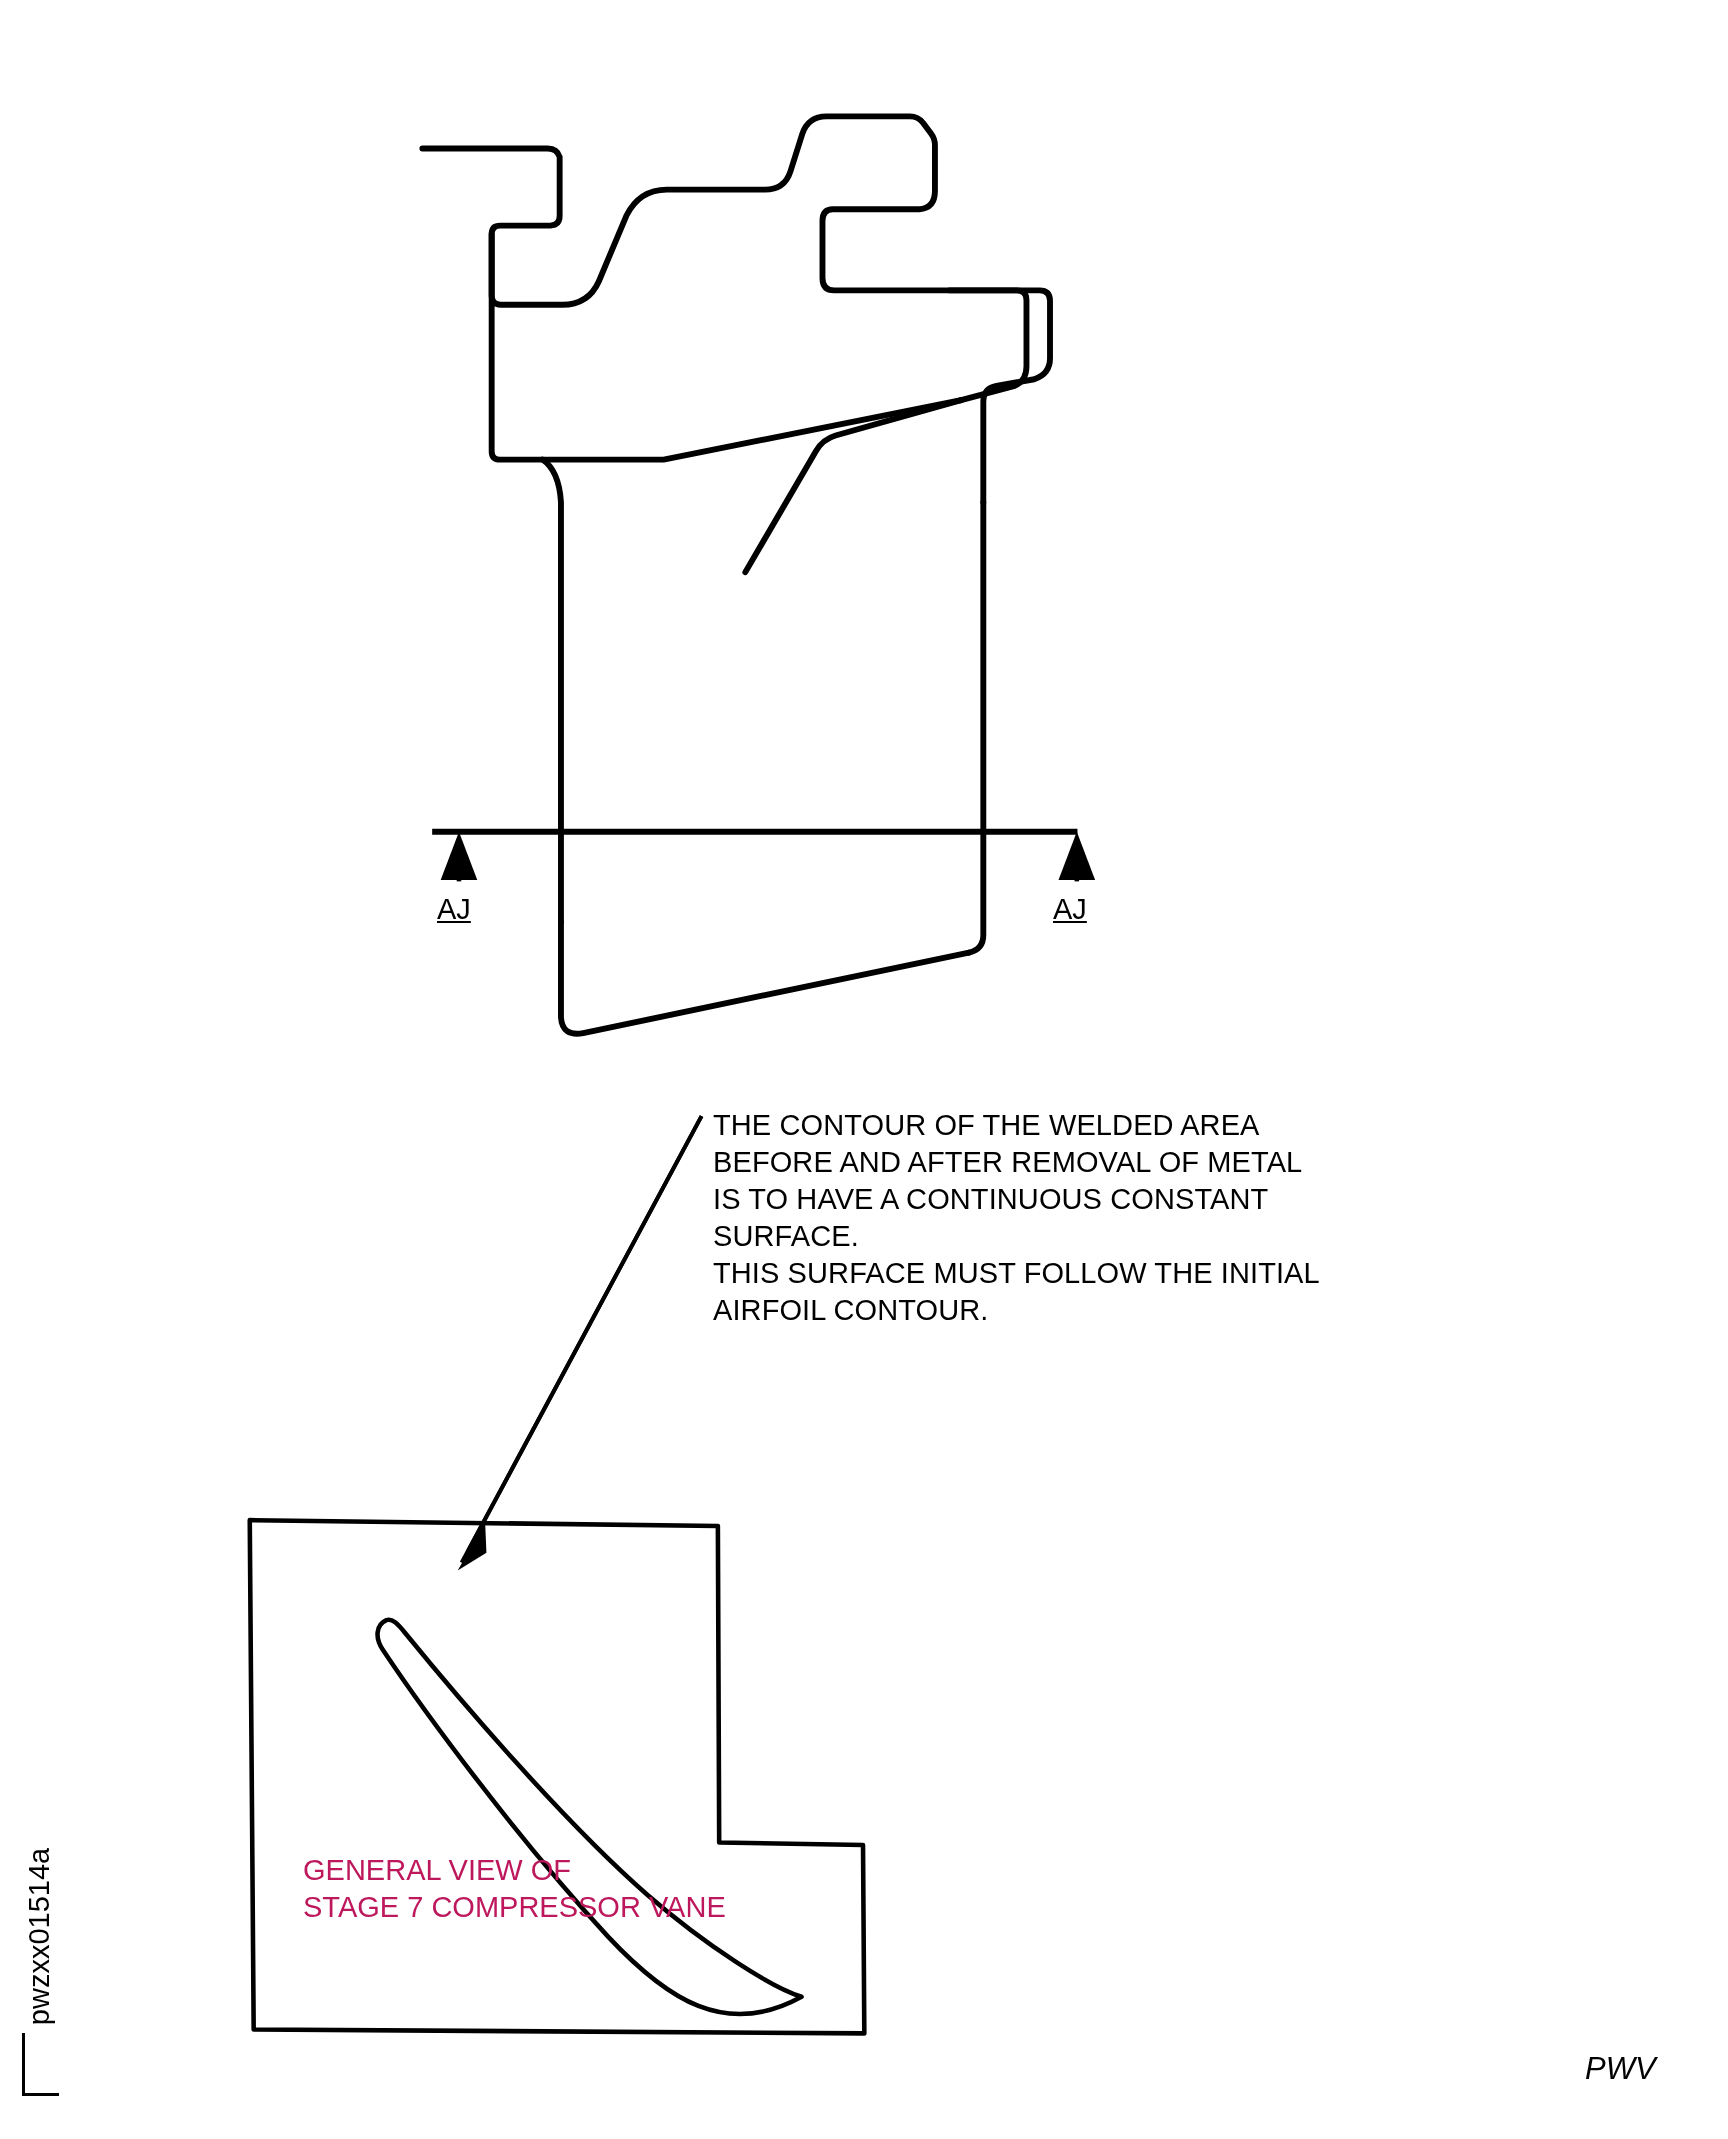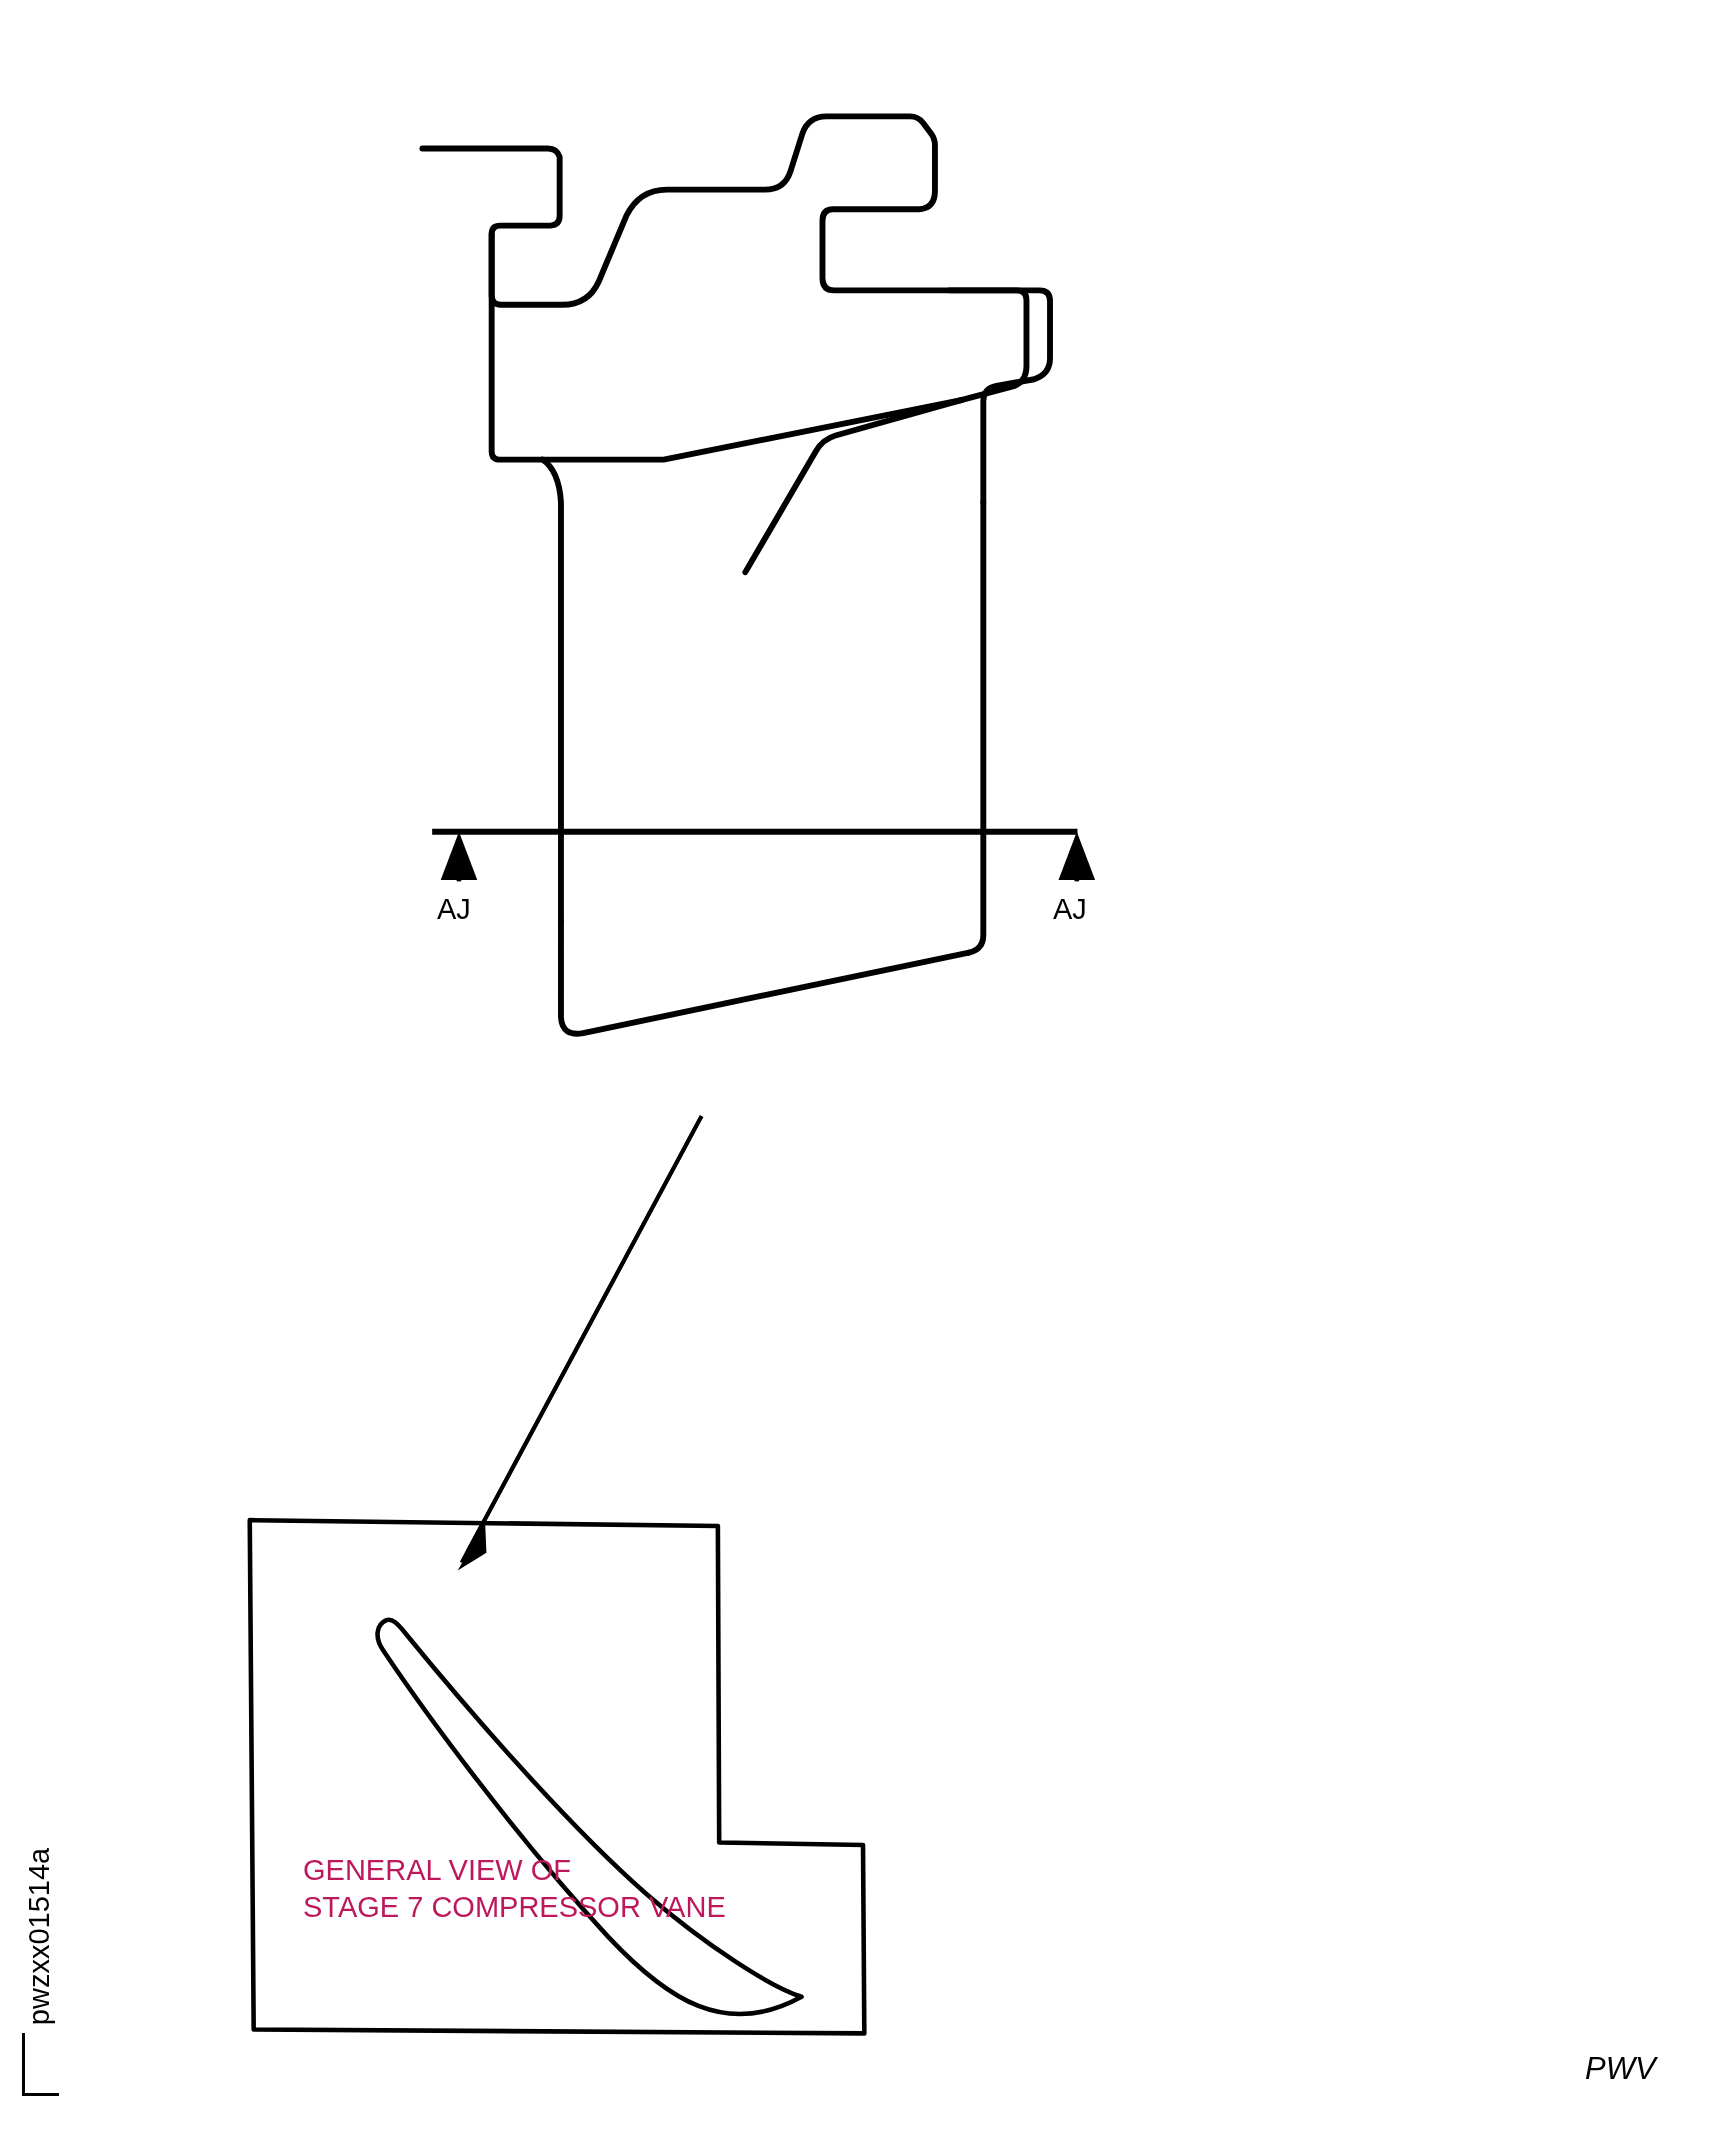--- a/index.html
+++ b/index.html
@@ -44,20 +44,21 @@
     font-size: 29px;
     line-height: 37px;
     white-space: pre;
     color: #be185d;
   }
   .aj-label {
     position: absolute;
     font-size: 29px;
     line-height: 29px;
     color: #000;
+    text-decoration: underline;
   }
   #aj-label-left { left: 437px; top: 895px; }
   #aj-label-right { left: 1053px; top: 895px; }
   #sheet-id {
     position: absolute;
     left: -98px;
     top: 1922px;
     width: 275px;
     transform: rotate(-90deg);
     transform-origin: center center;
@@ -196,20 +197,26 @@
                Z"></path>
 
       <g>
         <line x1="1073" y1="1707" x2="716" y2="2372" stroke="#000000" stroke-width="6"></line>
         <polygon points="699,2404 742,2328 744,2375 700,2402" fill="#000000" stroke="none"></polygon>
         <line x1="1073" y1="1707" x2="706" y2="2390" stroke="#000000" stroke-width="6"></line>
       </g>
     </g>
   </svg>
 
+  <div class="note-block">THE CONTOUR OF THE WELDED AREA
+BEFORE AND AFTER REMOVAL OF METAL
+IS TO HAVE A CONTINUOUS CONSTANT
+SURFACE.
+THIS SURFACE MUST FOLLOW THE INITIAL
+AIRFOIL CONTOUR.</div>
 
   <div class="caption-block">GENERAL VIEW OF
 STAGE 7 COMPRESSOR VANE</div>
 
   <div class="aj-label" id="aj-label-left">AJ</div>
 
   <div class="aj-label" id="aj-label-right">AJ</div>
 
   <div id="sheet-id">pwzxx01514a</div>
 

